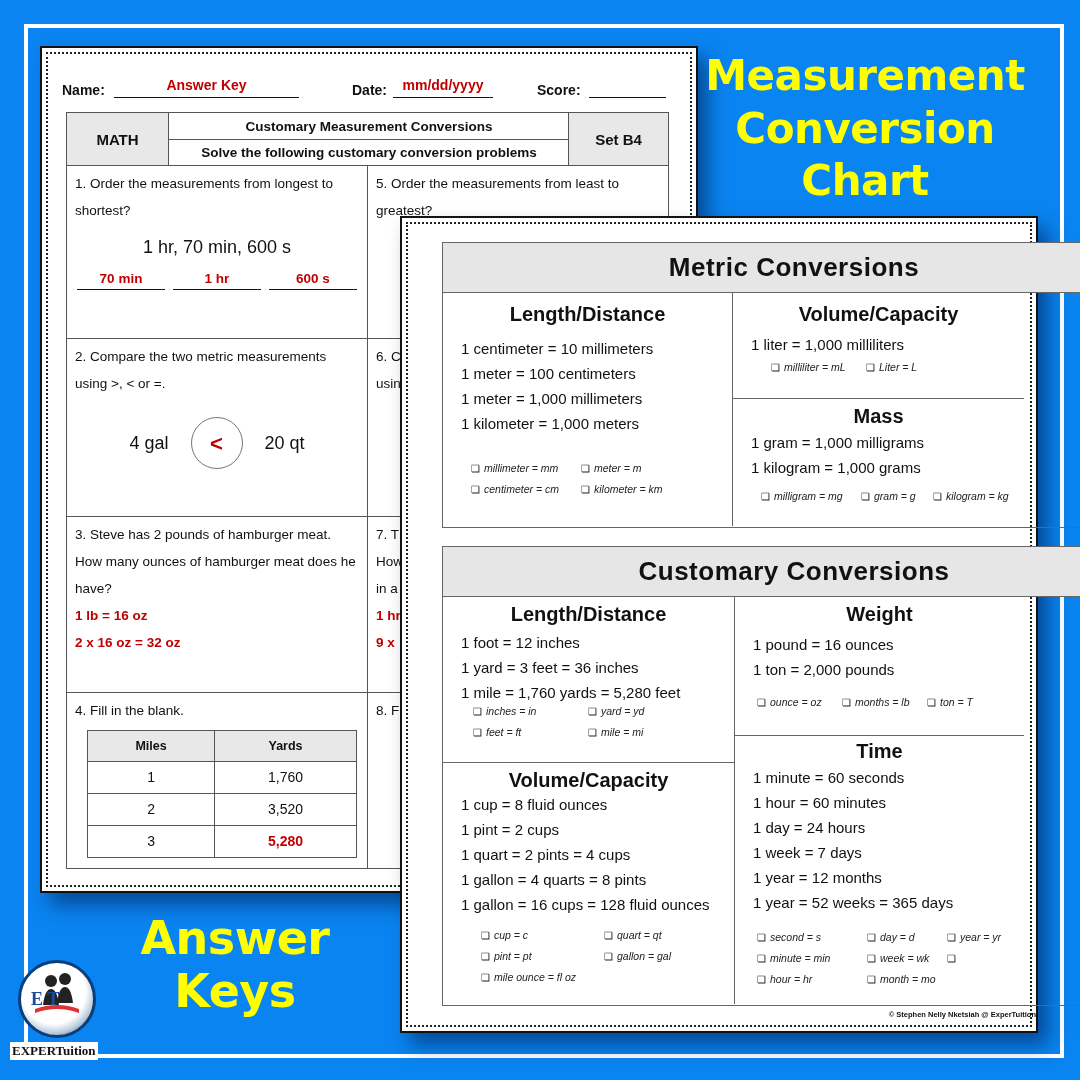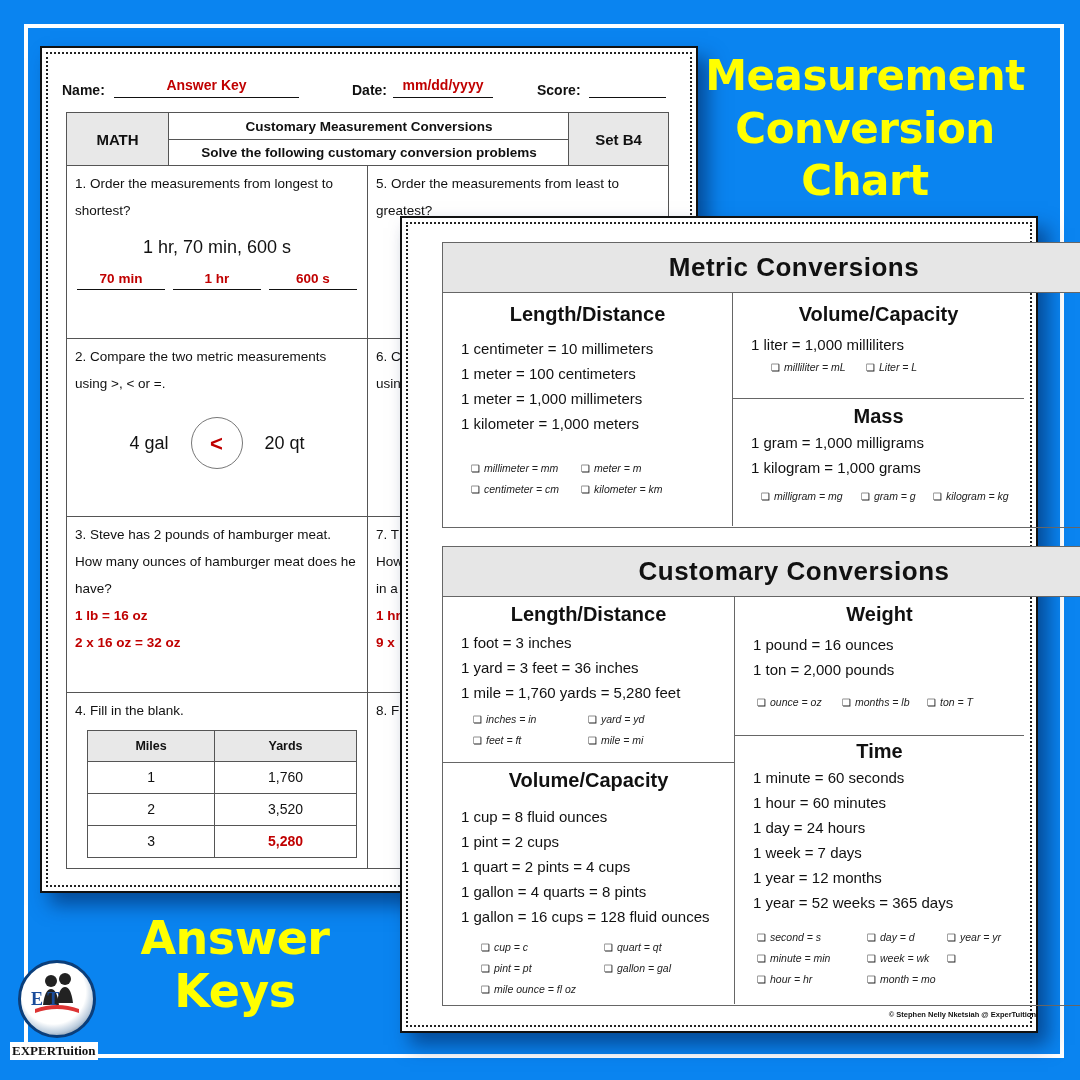--- a/index.html
+++ b/index.html
@@ -178,34 +178,34 @@
         <span>kilogram = kg</span>
       </div>
     </div>
   </div>
 
   <div class="sec" style="top:328px;height:460px">
     <div class="sec-title">Customary Conversions</div>
     <div class="box" style="left:0;top:50px;width:292px;height:166px;border-right-width:1.5px;border-bottom-width:1.5px">
       <h3 style="margin-top:6px">Length/Distance</h3>
       <div class="eq" style="margin-top:4px">
-        <div>1 foot = 3 inches</div>
+        <div>1 foot = 12 inches</div>
         <div>1 yard = 3 feet = 36 inches</div>
         <div>1 mile = 1,760 yards = 5,280 feet</div>
       </div>
-      <div class="abbr" style="grid-template-columns:115px 110px;padding-left:30px;margin-top:8px">
+      <div class="abbr" style="grid-template-columns:115px 110px;padding-left:30px;margin-top:0">
         <span>inches = in</span>
         <span>yard = yd</span>
         <span>feet = ft</span>
         <span>mile = mi</span>
       </div>
     </div>
     <div class="box" style="left:0;top:216px;width:292px;height:241px;border-right-width:1.5px">
       <h3 style="margin-top:6px">Volume/Capacity</h3>
-      <div class="eq" style="margin-top:12px">
+      <div class="eq" style="margin-top:0">
         <div>1 cup = 8 fluid ounces</div>
         <div>1 pint = 2 cups</div>
         <div>1 quart = 2 pints = 4 cups</div>
         <div>1 gallon = 4 quarts = 8 pints</div>
         <div>1 gallon = 16 cups = 128 fluid ounces</div>
       </div>
       <div class="abbr" style="grid-template-columns:123px 110px;padding-left:38px;margin-top:12px">
         <span>cup = c</span>
         <span>quart = qt</span>
         <span>pint = pt</span>

